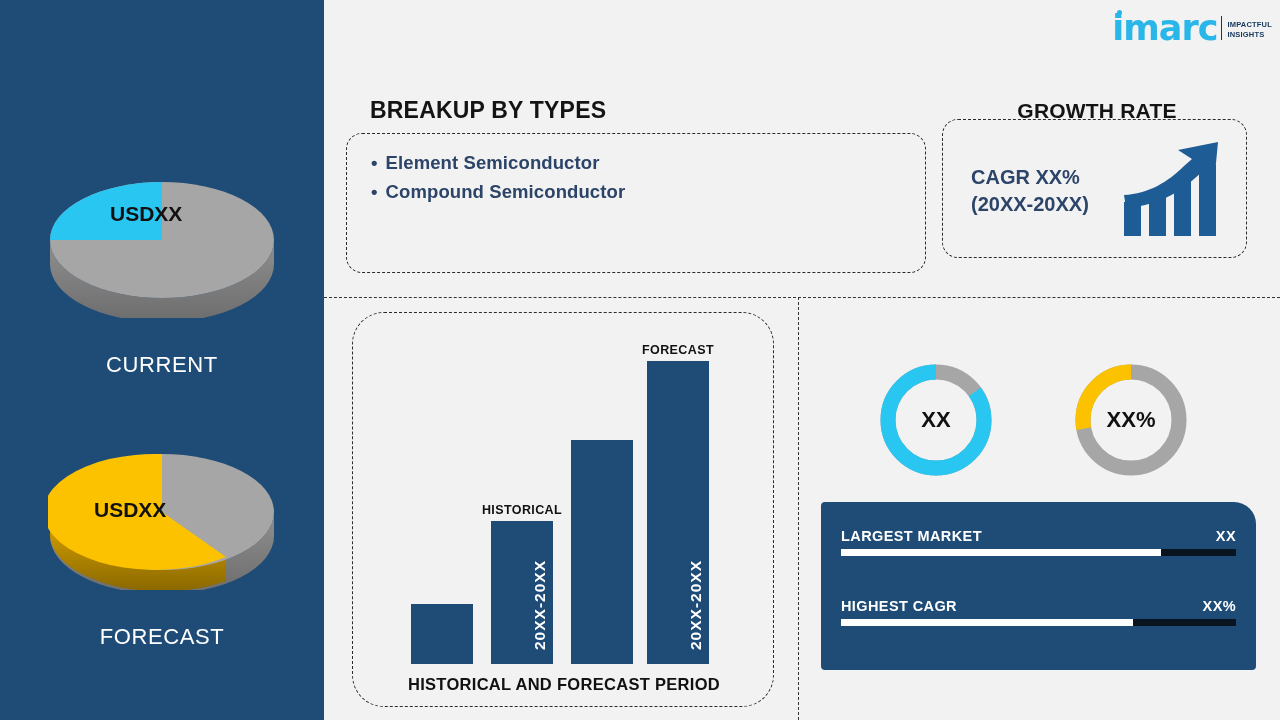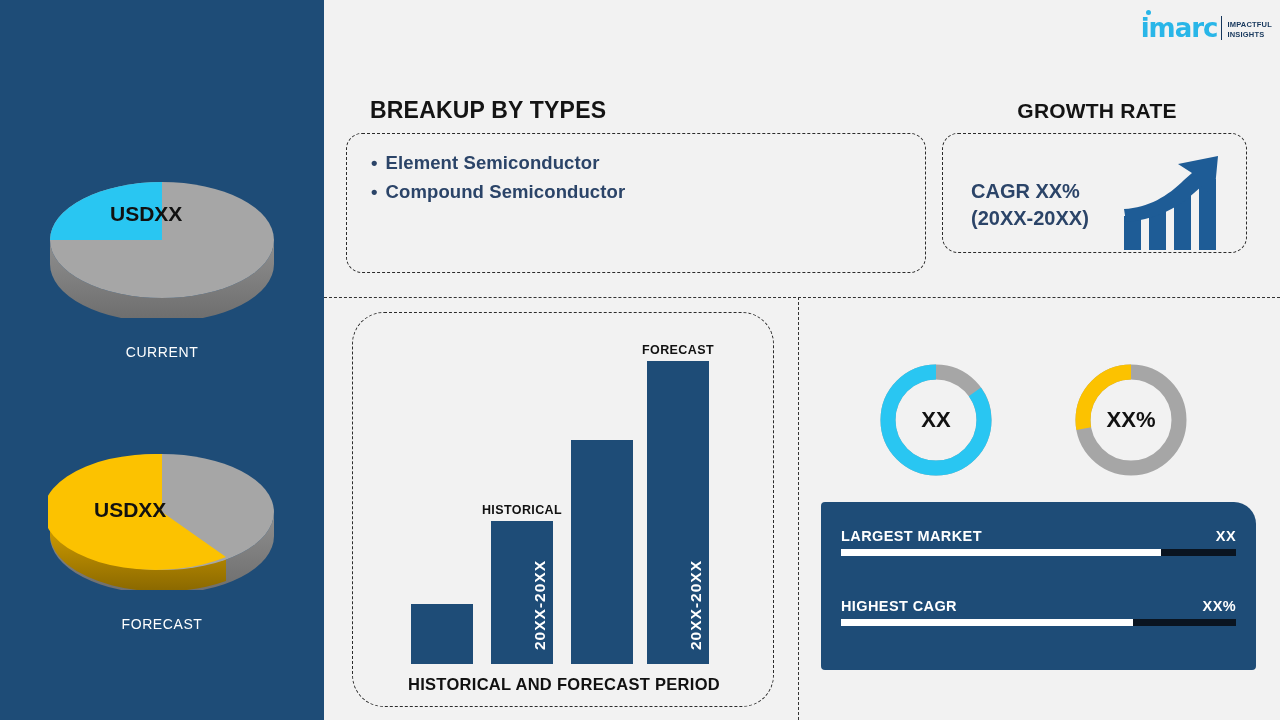--- a/index.html
+++ b/index.html
@@ -18,22 +18,22 @@
   #sidebar-title{
     position:absolute; top:100px; left:0; width:324px;
     text-align:center; color:#ffffff;
     font-size:24px; font-weight:bold; letter-spacing:.3px;
   }
   .pie-wrap{ position:absolute; left:0; width:324px; }
   #pie-current-wrap{ top:168px; }
   #pie-forecast-wrap{ top:440px; }
   .pie3d{ position:relative; width:228px; height:150px; margin:0 auto; }
   .pie-label{
-    margin-top:26px; text-align:center; color:#ffffff;
-    font-size:14px; font-weight:500; letter-spacing:.6px;
+    margin-top:34px; text-align:center; color:#ffffff;
+    font-size:22px; font-weight:500; letter-spacing:.6px;
   }
   .pie-caption{
     position:absolute; color:#111; font-size:21px; font-weight:bold;
     pointer-events:none;
   }
   #pie-current-caption{ left:62px; top:34px; }
   #pie-forecast-caption{ left:46px; top:58px; }
 
   
   #main{
@@ -50,21 +50,21 @@
     display:flex; align-items:center; justify-content:center;
   }
   #header-title{
     color:#ffffff; font-size:29px; font-weight:bold; letter-spacing:.4px;
   }
 
   
   #logo{ position:absolute; right:8px; top:14px; display:flex; align-items:flex-end; }
   #logo-mark{ position:relative; }
   #logo-word{
-    font-size:26px; font-weight:bold; color:#29b6e8; letter-spacing:-1px;
+    font-size:35px; font-weight:bold; color:#29b6e8; letter-spacing:-1px;
     line-height:28px; font-family:"DejaVu Sans", sans-serif;
   }
   #logo-dot{
     position:absolute; width:5px; height:5px; border-radius:50%;
     background:#29b6e8; left:5px; top:-4px;
   }
   #logo-rule{ width:1px; height:24px; background:#16375c; margin:0 5px 2px 4px; }
   #logo-tag{
     font-size:7.5px; font-weight:bold; color:#16375c; line-height:10px;
     letter-spacing:.2px; padding-bottom:2px;
@@ -76,21 +76,21 @@
   }
   #types-head{ left:46px; top:97px; font-size:23px; }
   #growth-head{ left:618px; top:99px; font-size:21px; width:310px; text-align:center; }
 
   
   .dashed-box{
     position:absolute; border:1.6px dashed #2b2b2b; border-radius:16px;
     background:#f2f2f2;
   }
   #types-box{ left:22px; top:133px; width:580px; height:140px; }
-  #growth-box{ left:618px; top:133px; width:305px; height:120px; }
+  #growth-box{ left:618px; top:119px; width:305px; height:139px; }
 
   .bullet-list{ padding:14px 0 0 24px; }
   .bullet-item{
     color:#2b4468; font-size:18.5px; font-weight:bold;
     line-height:29px; letter-spacing:.1px;
   }
   .bullet-item:before{ content:"\2022"; margin-right:8px; }
 
   #cagr-text{
     position:absolute; left:28px; top:44px;

